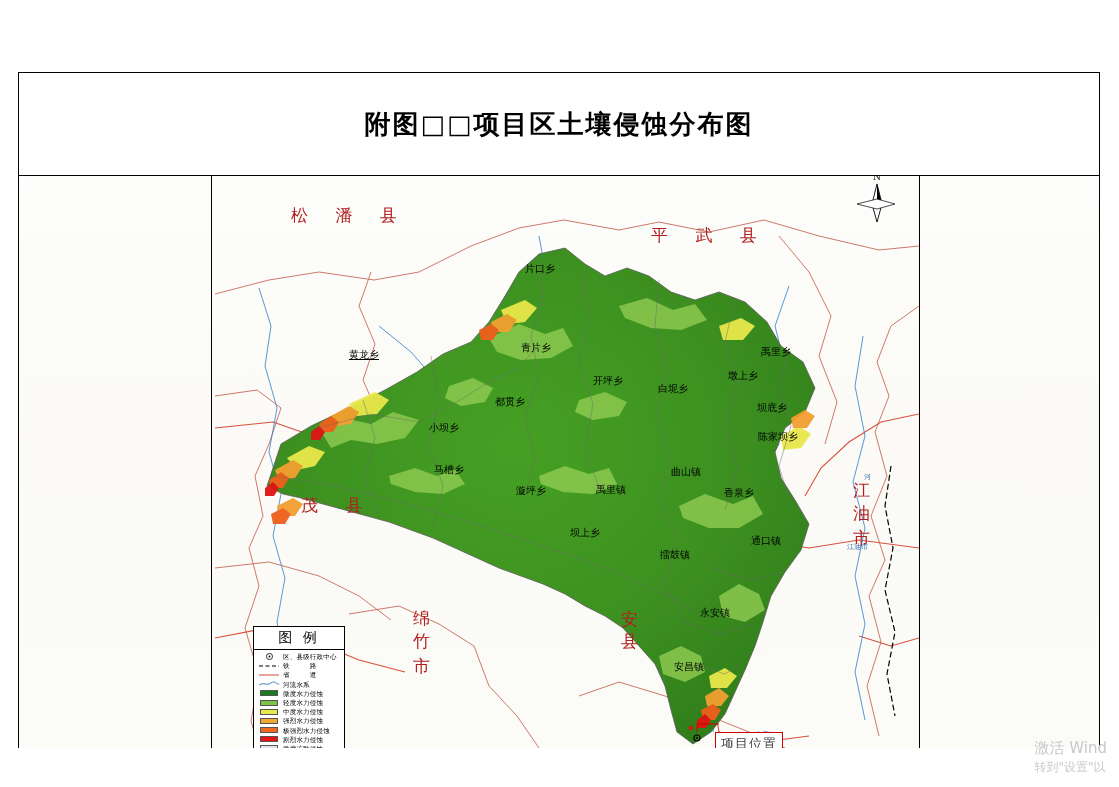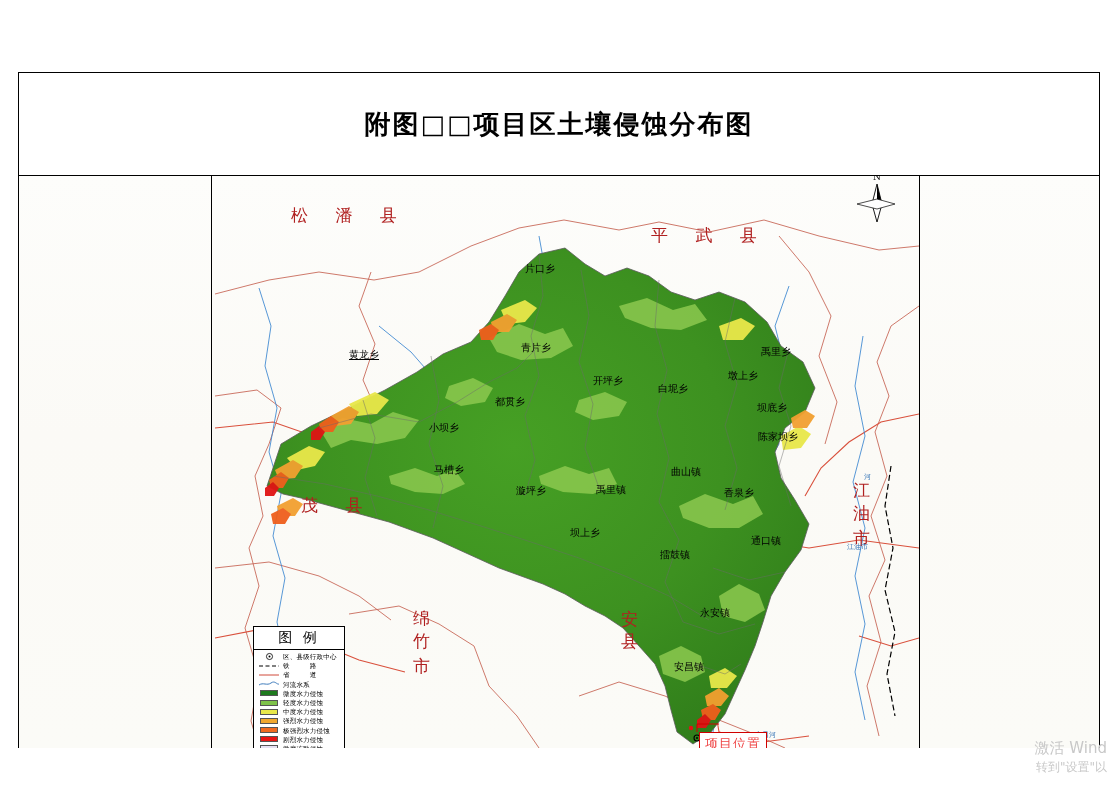--- a/index.html
+++ b/index.html
@@ -132,38 +132,38 @@
   .legend-label {
     font-size: 6.5px;
     line-height: 9px;
     letter-spacing: 0.2px;
   }
   .legend-label.sparse { letter-spacing: 2.4px; }
 
   
   .callout {
     position: absolute;
-    left: 680px;
+    left: 696px;
     top: 556px;
     border: 1px solid #d00000;
     background: #fff;
-    color: #ef4444;
+    color: #404040;
     font-size: 13px;
     font-family: "DejaVu Serif", serif;
     padding: 2px 5px;
     letter-spacing: 1px;
     white-space: nowrap;
   }
 
   
   .watermark {
     position: absolute;
     right: 12px;
     bottom: 10px;
-    text-align: right;
+    text-align: left;
     color: #c8c8c8;
     font-size: 15px;
     line-height: 19px;
     font-family: "DejaVu Sans", sans-serif;
   }
   .watermark .w2 { font-size: 12px; }
 
   
   .lbl {
     position: absolute;

